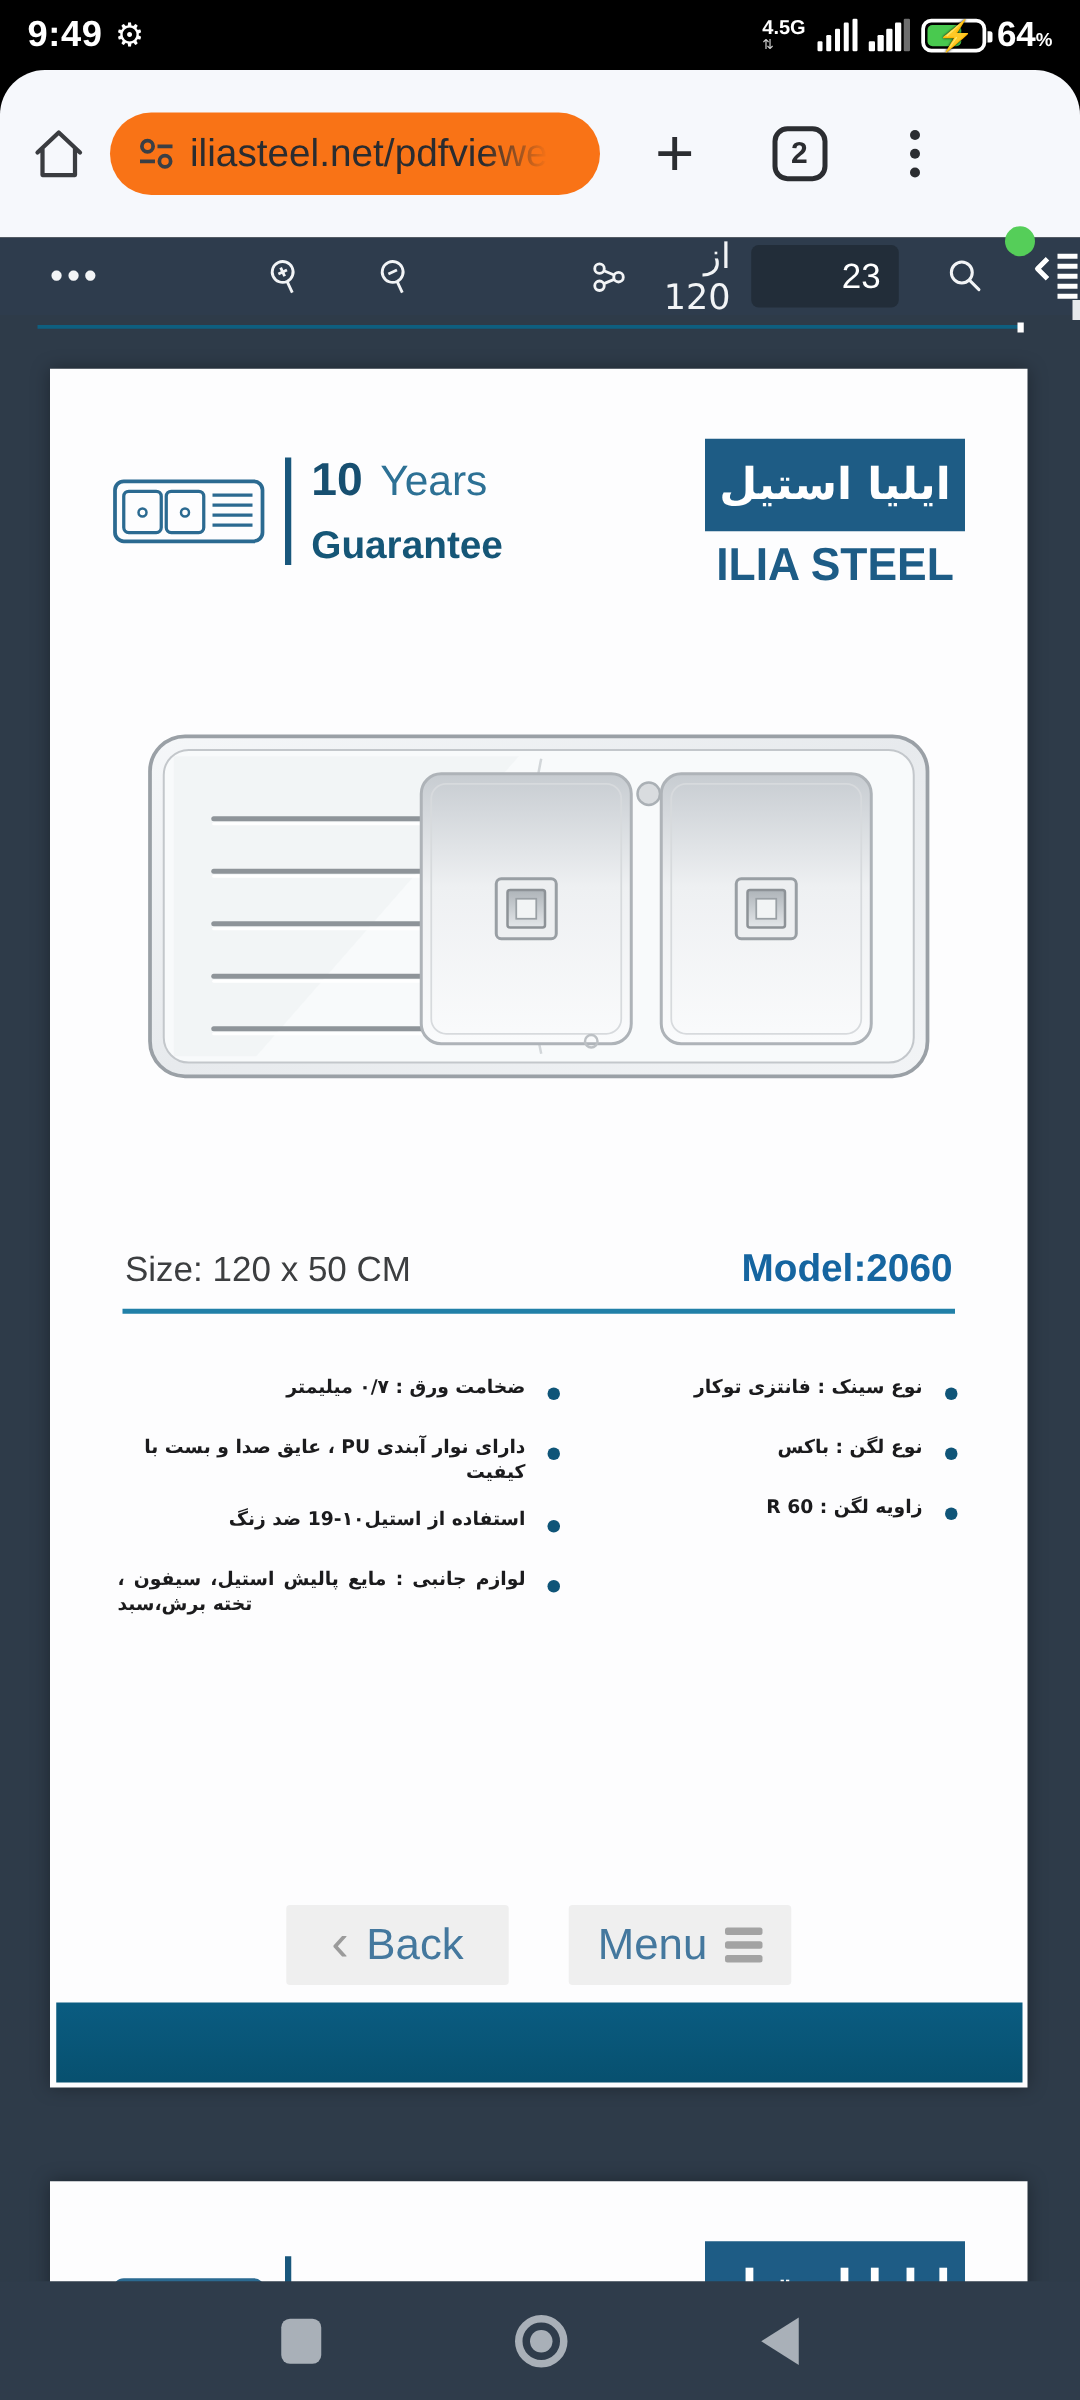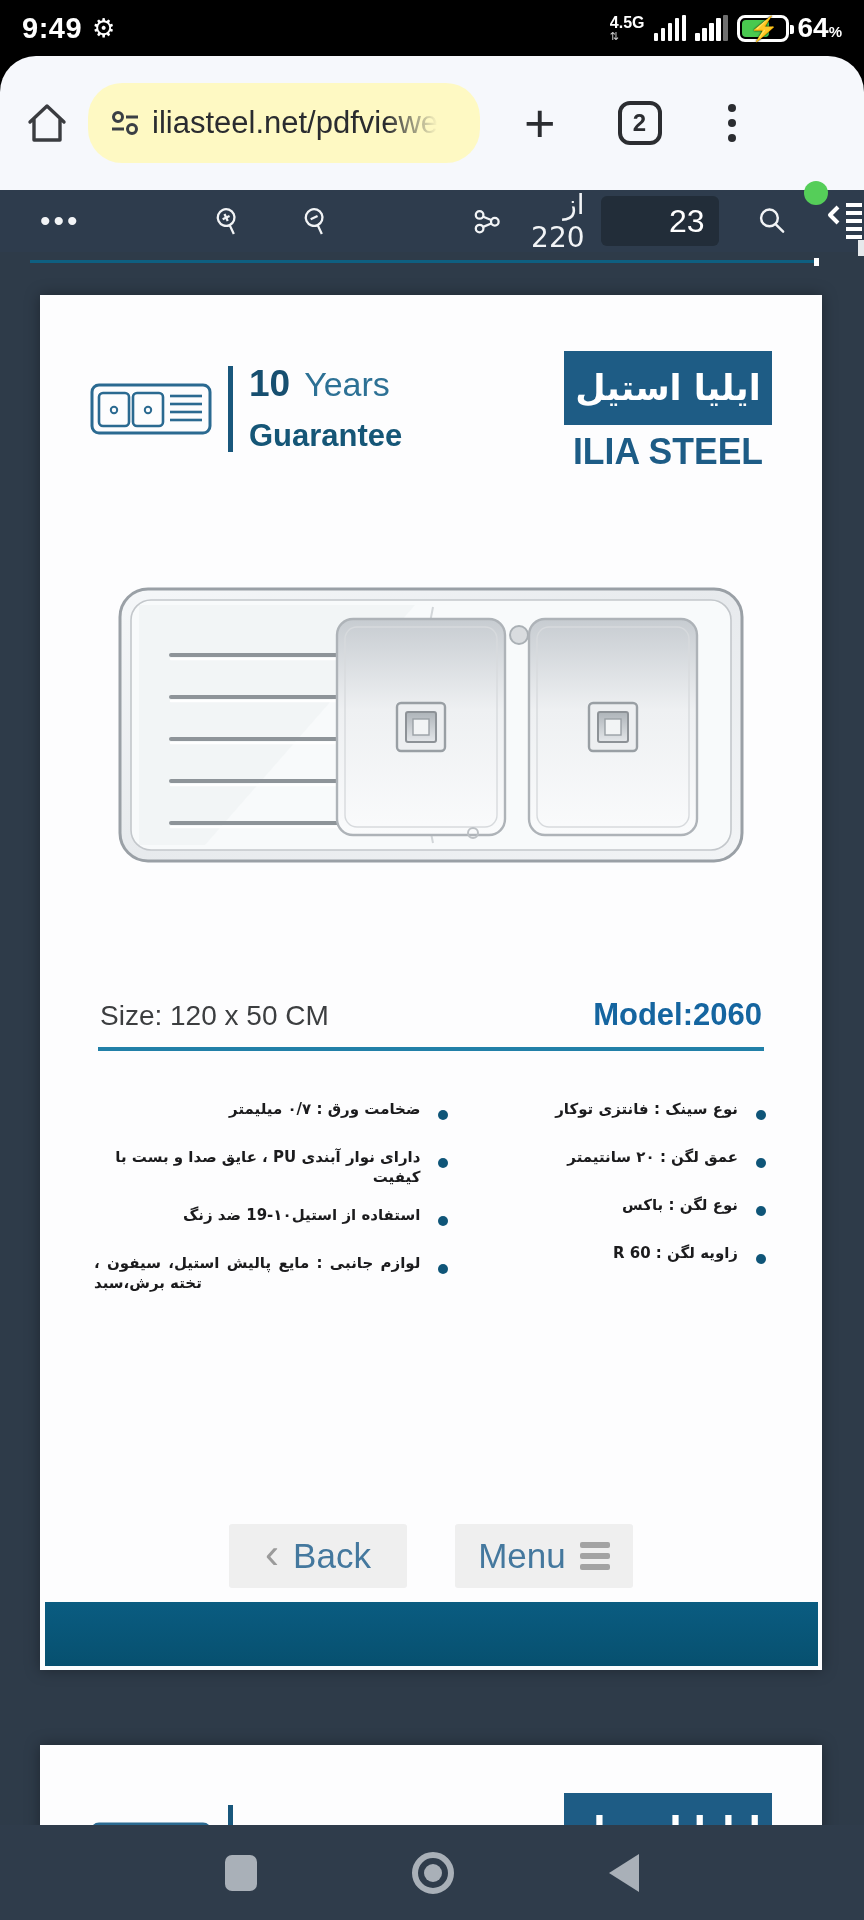--- a/index.html
+++ b/index.html
@@ -24,42 +24,42 @@
   .battery::after { content:""; position:absolute; right:-8px; top:7px; width:4px; height:9px; background:#fff; border-radius:0 2px 2px 0; }
   .battery .fill { position:absolute; left:2px; top:2px; bottom:2px; width:60%; background:#49c94f; border-radius:4px; }
   .battery .bolt { position:absolute; left:10px; top:-3px; font-size:24px; color:#fff; text-shadow:0 0 2px #000; }
   .sb-batt-text { font-size:28px; font-weight:bold; margin-bottom:0px; }
   .sb-batt-text .pct { font-size:15px; font-weight:bold; }
 
   
   .browser-bar { position:absolute; top:56px; left:0; width:864px; height:134px; background:#f6f8fc;
     border-radius:36px 36px 0 0; display:flex; align-items:center; padding:0 24px; gap:18px; }
   .home-icon { width:46px; height:46px; flex:0 0 auto; }
-  .url-pill { display:flex; align-items:center; gap:12px; background:#fef9c3; border-radius:34px;
-    height:80px; width:392px; padding:0 22px; overflow:hidden; }
+  .url-pill { display:flex; align-items:center; gap:12px; background:#f97316; border-radius:34px;
+    height:66px; width:392px; padding:0 22px; overflow:hidden; }
   .tune-icon { flex:0 0 auto; width:30px; height:30px; }
   .url-text { font-size:31px; color:#2a2c30; white-space:nowrap; overflow:hidden;
     -webkit-mask-image:linear-gradient(90deg,#000 82%,transparent 100%);
     mask-image:linear-gradient(90deg,#000 82%,transparent 100%); }
   .plus-icon { font-size:54px; font-weight:300; color:#2b2d31; line-height:1; margin-left:26px; }
   .tab-box { width:44px; height:44px; border:4px solid #2b2d31; border-radius:12px; display:flex;
     align-items:center; justify-content:center; font-size:24px; font-weight:bold; color:#2b2d31; margin-left:44px; }
   .kebab { display:flex; flex-direction:column; gap:7px; margin-left:44px; padding:4px; }
   .kebab i { width:8px; height:8px; background:#2b2d31; border-radius:50%; display:block; }
 
   
   .pdf-toolbar { position:absolute; top:190px; left:0; width:864px; height:62px; background:#2e3c4d;
     display:flex; align-items:center; color:#fff; }
   .tb-dots { font-size:30px; letter-spacing:3px; margin-left:40px; color:#f2f4f6; }
   .tb-zoomin { margin-left:130px; }
   .tb-zoomout { margin-left:55px; }
   .tb-share { margin-left:140px; }
   .tb-pagecount { direction:rtl; font-family:"DejaVu Sans", sans-serif; font-size:28px; margin-left:18px; color:#f2f4f6; }
   .tb-pageinput { width:118px; height:50px; background:#222d39; border:none; border-radius:6px; color:#fff;
-    font-size:32px; text-align:right; padding:0 14px; margin-left:16px; font-family:"Liberation Sans",sans-serif; }
+    font-size:28px; text-align:right; padding:0 14px; margin-left:16px; font-family:"Liberation Sans",sans-serif; }
   .tb-search { margin-left:36px; }
   .tb-sidebar { position:relative; margin-left:28px; }
   .green-dot { position:absolute; top:-16px; left:-12px; width:24px; height:24px; background:#55ce59; border-radius:50%; }
 
   
   .viewer { position:absolute; top:252px; left:0; width:864px; height:1668px; background:#2e3b49; }
   .progress-line { position:absolute; top:8px; left:30px; width:788px; height:3px; background:#0e5f80; }
   .progress-tick { position:absolute; top:6px; left:814px; width:5px; height:8px; background:#fff; }
   .scroll-thumb { position:absolute; top:-12px; right:0; width:6px; height:16px; background:#e6e9ec; }
 
@@ -207,21 +207,21 @@
         <line x1="17" y1="17" x2="27" y2="17" stroke="#f2f4f6" stroke-width="3"></line>
       </g>
     </svg>
     <svg class="tb-share" width="40" height="44" viewBox="0 0 40 44">
       <circle cx="10" cy="14" r="5" fill="none" stroke="#f2f4f6" stroke-width="3"></circle>
       <circle cx="10" cy="32" r="5" fill="none" stroke="#f2f4f6" stroke-width="3"></circle>
       <circle cx="30" cy="23" r="5" fill="none" stroke="#f2f4f6" stroke-width="3"></circle>
       <line x1="14" y1="16" x2="26" y2="21" stroke="#f2f4f6" stroke-width="3"></line>
       <line x1="14" y1="30" x2="26" y2="25" stroke="#f2f4f6" stroke-width="3"></line>
     </svg>
-    <span class="tb-pagecount">از 220</span>
+    <span class="tb-pagecount">از 120</span>
     <input class="tb-pageinput" value="23" style="">
     <svg class="tb-search" width="44" height="44" viewBox="0 0 44 44">
       <circle cx="19" cy="18" r="11" fill="none" stroke="#f2f4f6" stroke-width="3.2"></circle>
       <line x1="27" y1="26" x2="37" y2="36" stroke="#f2f4f6" stroke-width="3.2" stroke-linecap="round"></line>
     </svg>
     <span class="tb-sidebar">
       <span class="green-dot"></span>
       <svg width="48" height="48" viewBox="0 0 48 48">
         <path d="M22 10 L14 18 L22 26" fill="none" stroke="#fff" stroke-width="4" stroke-linejoin="round"></path>
         <line x1="30" y1="8" x2="46" y2="8" stroke="#fff" stroke-width="4"></line>
@@ -328,21 +328,20 @@
 
       <div class="size-model">
         <span class="size-label">Size: 120 x 50 CM</span>
         <span class="model-label">Model:2060</span>
       </div>
       <div class="rule"></div>
 
       <div class="specs">
         <ul class="spec-col col-right">
           <li>نوع سینک : فانتزی توکار</li>
-          <li>عمق لگن : ۲۰ سانتیمتر</li>
           <li>نوع لگن : باکس</li>
           <li>زاویه لگن : R 60</li>
         </ul>
         <ul class="spec-col col-left">
           <li>ضخامت ورق : ۰/۷ میلیمتر</li>
           <li>دارای نوار آبندی PU ، عایق صدا و بست با کیفیت</li>
           <li>استفاده از استیل۱۰-19 ضد زنگ</li>
           <li class="wrap-item">لوازم جانبی : مایع پالیش استیل، سیفون ، تخته برش،سبد</li>
         </ul>
       </div>

